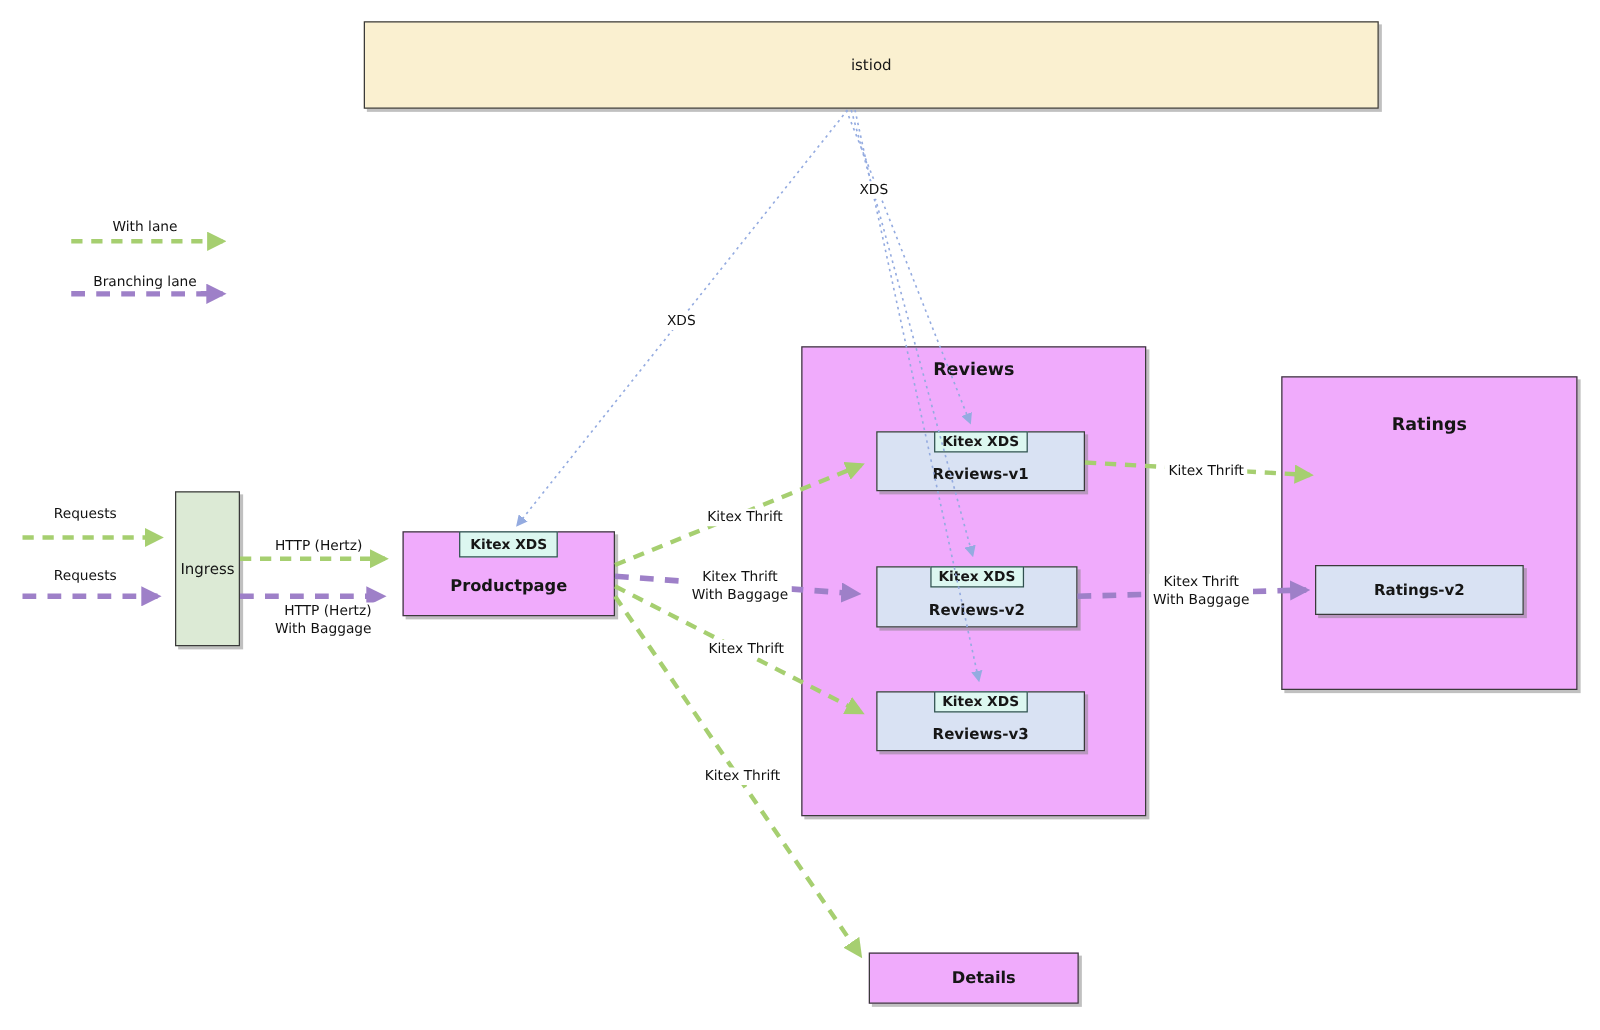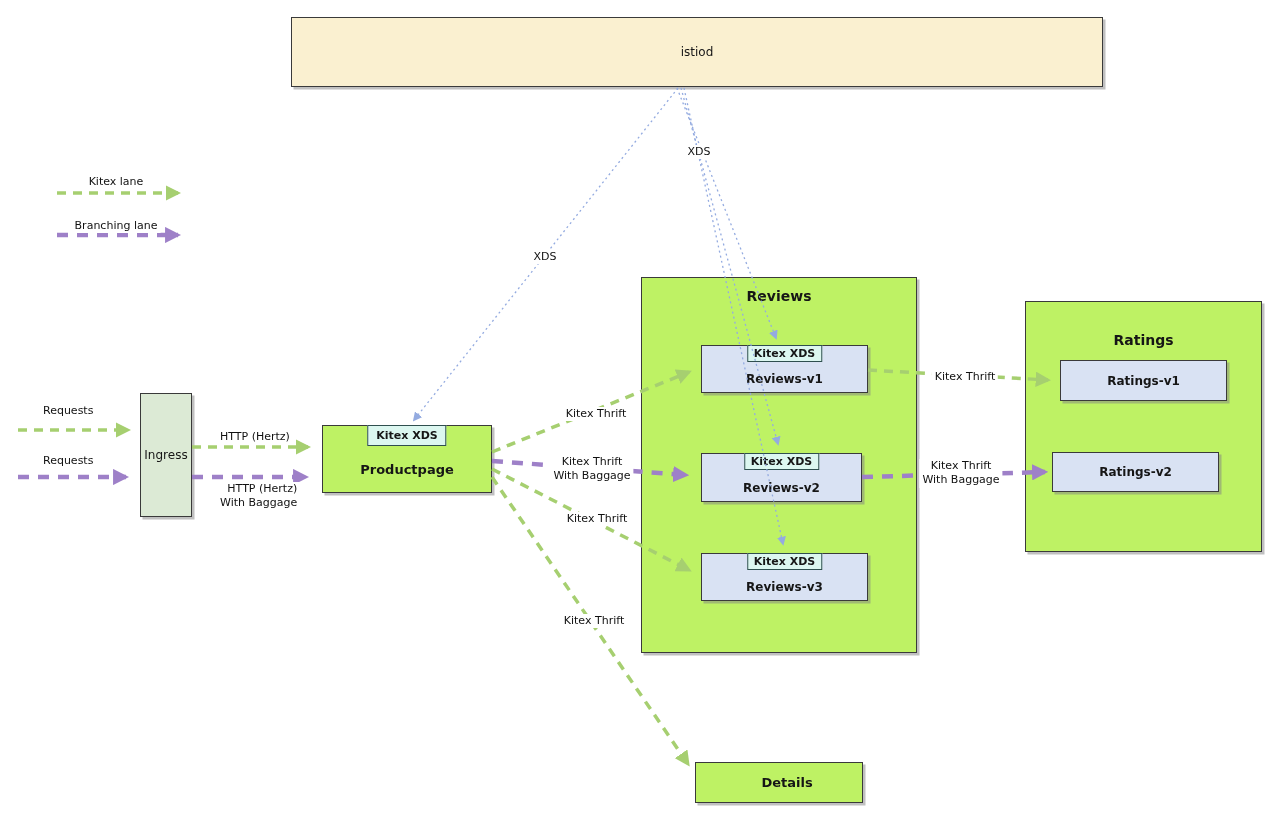--- a/index.html
+++ b/index.html
@@ -9,21 +9,21 @@
     overflow:hidden;
   }
   .node {
     position:absolute; box-sizing:border-box;
     border:1.6px solid #3a3a3a;
     box-shadow:2.5px 2.5px 0 rgba(130,130,130,.5);
     display:flex; align-items:center; justify-content:center;
     text-align:center;
   }
   .istiod   { background:#faf0d0; font-size:12px; }
-  .pink     { background:#bef264; }
+  .pink     { background:#f0abfc; }
   .greenbox { background:#dcead5; font-size:12px; }
   .service  { background:#d9e2f3; }
   .container-title {
     position:absolute; left:0; right:0; text-align:center;
     font-weight:bold; font-size:14px;
   }
   .box-title { font-weight:bold; font-size:13px; }
   .svc-title { font-weight:600; font-size:12px; }
   .badge {
     position:absolute; top:-1px; left:50%; transform:translateX(-50%);
@@ -79,23 +79,20 @@
   <div class="node service pad-top" style="left:701px; top:553px; width:167px; height:48px;">
     <div class="badge">
       <span>Kitex XDS</span>
     </div>
     <span class="svc-title">Reviews-v3</span>
   </div>
 
   <div class="node pink" style="left:1025px; top:301px; width:237px; height:251px;">
     <div class="container-title" style="top:30px;">Ratings</div>
   </div>
-  <div class="node service" style="left:1060px; top:360px; width:167px; height:41px;">
-    <span class="svc-title">Ratings-v1</span>
-  </div>
   <div class="node service" style="left:1052px; top:452px; width:167px; height:40px;">
     <span class="svc-title">Ratings-v2</span>
   </div>
 
   <div class="node pink" style="left:695px; top:762px; width:168px; height:41px;padding-left:16px;">
     <span class="box-title">Details</span>
   </div>
 
   <svg class="edges" viewBox="0 0 1280 824">
     <defs>
@@ -129,21 +126,21 @@
 
     <g stroke="#9e80c8" stroke-width="4.5" fill="none" stroke-dasharray="11 9">
       <path d="M57,235 L178,235" marker-end="url(#ah-purple)"></path>
       <path d="M18,477 L126,477" marker-end="url(#ah-purple)"></path>
       <path d="M192,477 L306,477" marker-end="url(#ah-purple)"></path>
       <path d="M492,461 L686,475" marker-end="url(#ah-purple)"></path>
       <path d="M862,477 L1045,472" marker-end="url(#ah-purple)"></path>
     </g>
   </svg>
 
-  <div class="elabel" style="left:116px; top:175px;">Kitex lane</div>
+  <div class="elabel" style="left:116px; top:175px;">With lane</div>
   <div class="elabel" style="left:116px; top:219px;">Branching lane</div>
 
   <div class="elabel left" style="left:40px; top:404px;">Requests</div>
   <div class="elabel left" style="left:40px; top:454px;">Requests</div>
 
   <div class="elabel left" style="left:217px; top:430px;">HTTP (Hertz)</div>
   <div class="elabel left" style="left:217px; top:482px;">HTTP (Hertz)
 With Baggage</div>
 
   <div class="elabel" style="left:545px; top:250px;">XDS</div>

